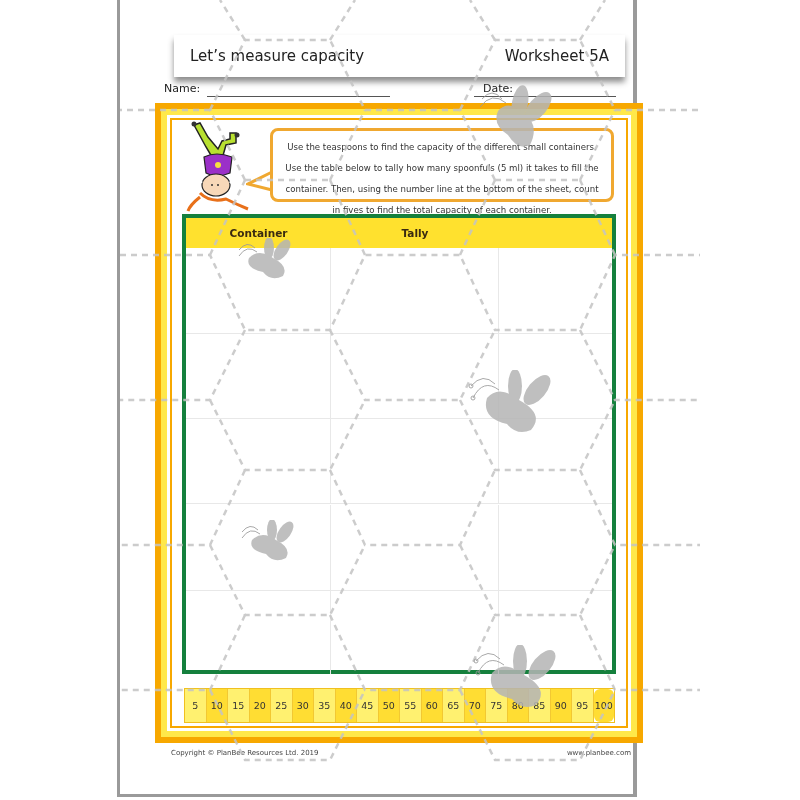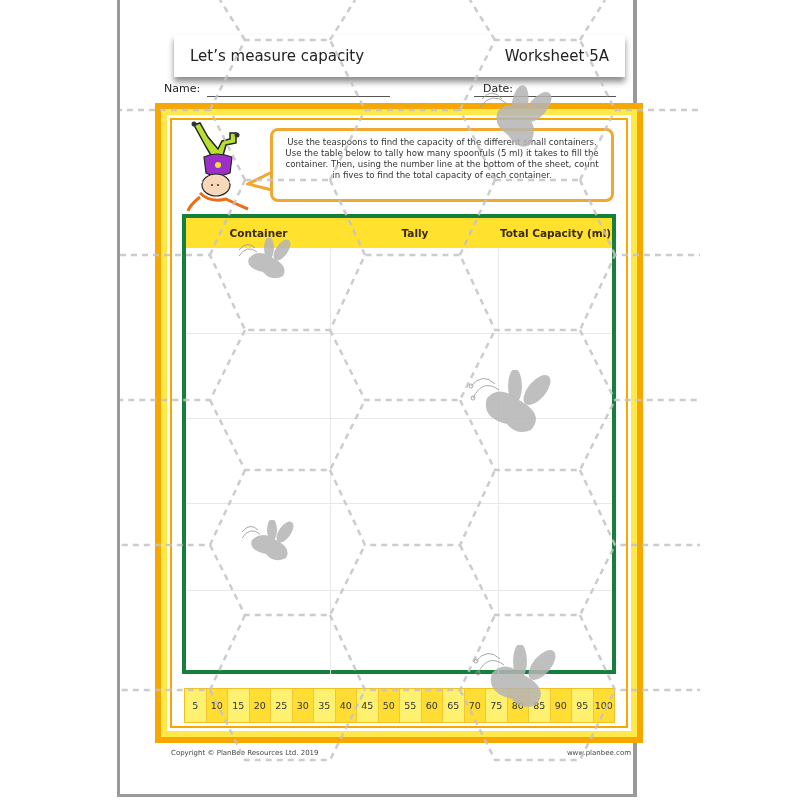--- a/index.html
+++ b/index.html
@@ -11,33 +11,33 @@
                box-shadow:0 5px 6px rgba(0,0,0,0.45); display:flex; align-items:center; justify-content:space-between;
                padding:0 16px; box-sizing:border-box; font-size:15px; color:#222;text-align:right; }
   .name-row { position:absolute; left:164px; top:82px; width:452px; height:18px; font-size:11px; color:#222; }
   .name-row .lbl { position:absolute; top:0; }
   .name-row .line { position:absolute; top:14px; height:1px; background:#555; }
   .frame-outer { position:absolute; left:155px; top:103px; width:488px; height:640px; background:#F7A800; }
   .frame-yellow { position:absolute; left:161px; top:109px; width:476px; height:628px; background:#FFE84A; }
   .frame-white { position:absolute; left:167px; top:115px; width:464px; height:616px; background:#fff; }
   .frame-inner { position:absolute; left:170px; top:118px; width:458px; height:610px; border:2px solid #F7A800; box-sizing:border-box; background:transparent; }
   .speech { position:absolute; left:270px; top:128px; width:344px; height:74px; border:3px solid #F0A830; border-radius:8px;
-            box-sizing:border-box; background:rgba(255,255,255,0.6); font-size:8.6px; line-height:11px; text-align:center;
+            box-sizing:border-box; background:rgba(255,255,255,0.6); font-size:8.6px; line-height:21px; text-align:center;
             color:#333; padding:6px 8px; }
   .girl { position:absolute; left:186px; top:117px; width:75px; height:95px; }
   .table { position:absolute; left:182px; top:214px; width:434px; height:460px; border:4px solid #15803d; box-sizing:border-box; background:rgba(255,255,255,0.5); }
   .thead { position:absolute; left:0; top:0; right:0; height:30px; background:#FFE12E; display:flex; font-weight:bold; font-size:10.5px; color:#3a2a10; }
   .thead div { display:flex; align-items:center; justify-content:center; }
   .c1 { width:145px; } .c2 { width:168px; } .c3 { flex:1; }
   .trow { position:absolute; left:0; right:0; height:85px; border-bottom:1px solid #e8e8e8; display:flex; }
   .trow div { border-right:1px solid #e8e8e8; box-sizing:border-box; height:100%; }
   .trow div:last-child { border-right:none; }
   .numline { position:absolute; left:184px; top:688px; width:431px; height:35px; display:flex; border:1px solid #F0C020; box-sizing:border-box; }
   .numline .cell { flex:1; display:flex; align-items:center; justify-content:center; font-size:9.5px; color:#333; border-right:1px solid #F2C832; }
-  .numline .cell:last-child { border-right:none; }
+  .numline .cell:last-child { border-right:none;border-radius:6px; }
   .numline .odd { background:#FFF170; }
   .numline .even { background:#FFDD33; }
   .footer { position:absolute; left:171px; top:749px; width:460px; font-size:7px; color:#444; display:flex; justify-content:space-between; }
   .bee { position:absolute; opacity:0.85; }
 </style>
 </head>
 <body>
 
 <div class="sheet"></div>
 
@@ -75,21 +75,20 @@
   <path d="M26 2 L2 14 L26 20" fill="#fff" stroke="#F0A830" stroke-width="3"></path>
 </svg>
 <div class="speech">
   <span>Use the teaspoons to find the capacity of the different small containers. Use the table below to tally how many spoonfuls (5 ml) it takes to fill the container. Then, using the number line at the bottom of the sheet, count in fives to find the total capacity of each container.</span>
 </div>
 
 <div class="table">
   <div class="thead">
     <div class="c1">Container</div>
     <div class="c2">Tally</div>
-    <div class="c3">Total Capacity (ml)</div>
   </div>
   <div class="trow" style="top:30px;">
     <div class="c1"></div>
     <div class="c2"></div>
     <div class="c3"></div>
   </div>
   <div class="trow" style="top:115px;">
     <div class="c1"></div>
     <div class="c2"></div>
     <div class="c3"></div>

